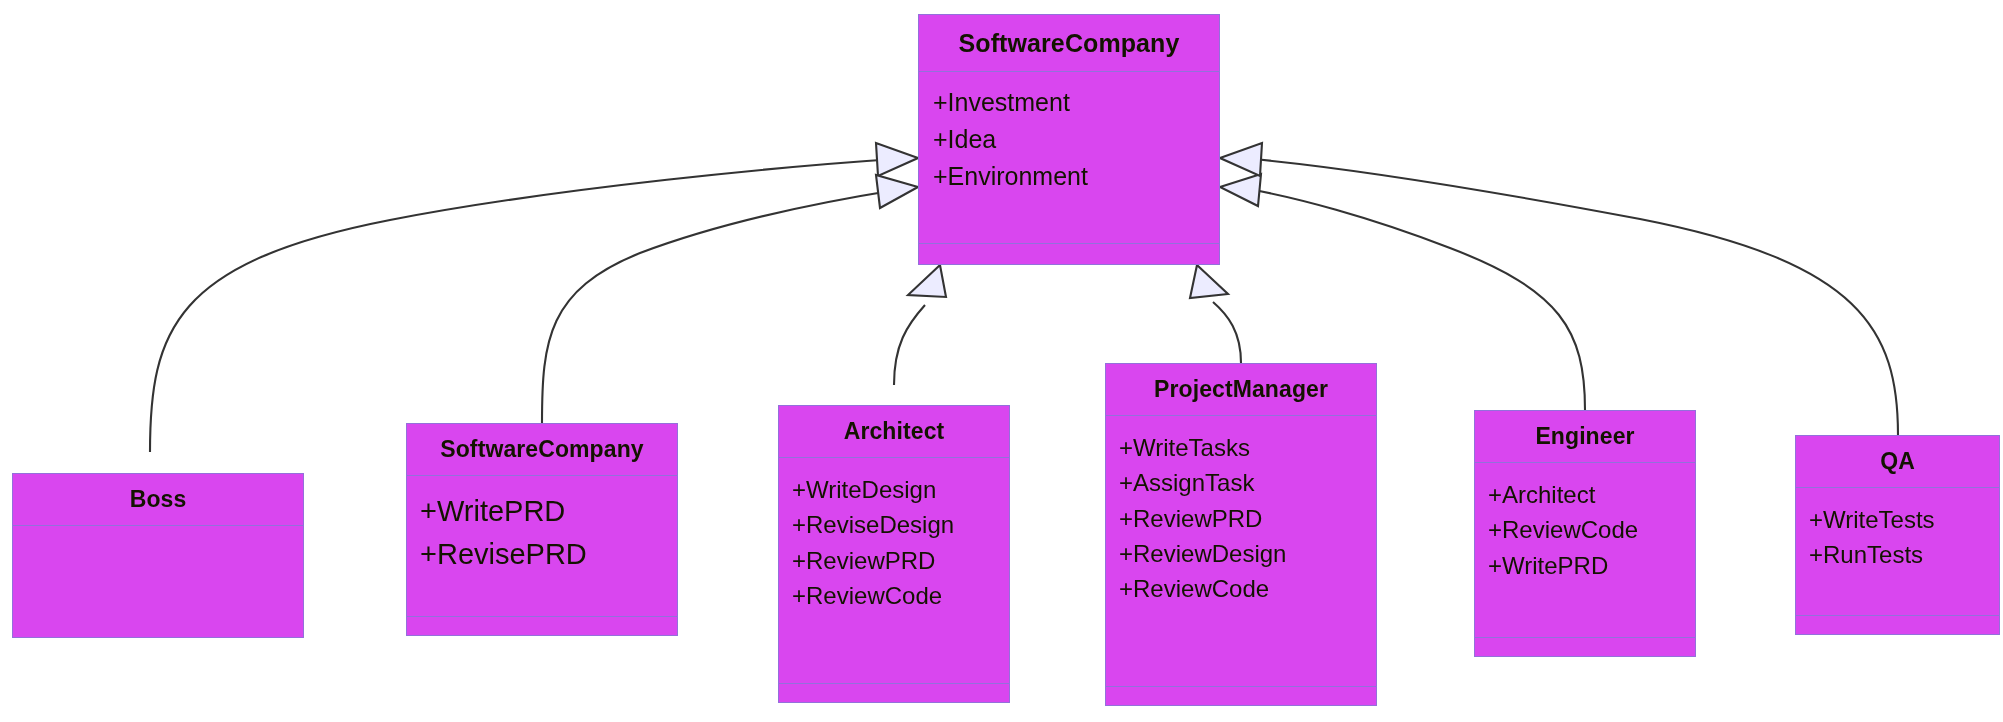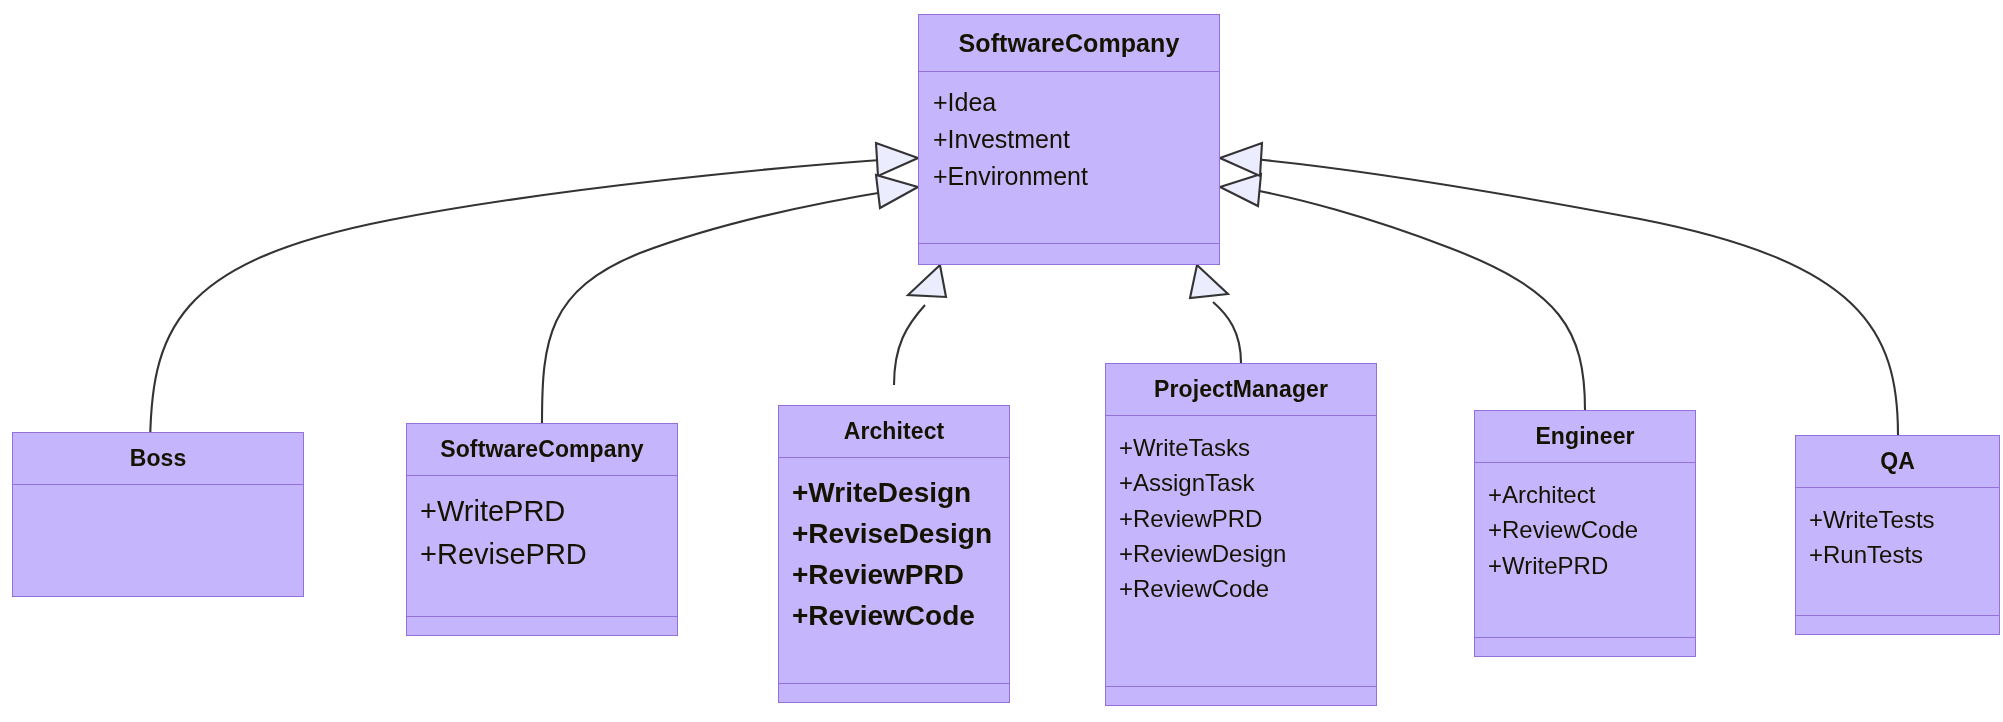--- a/index.html
+++ b/index.html
@@ -19,21 +19,21 @@
     position: absolute;
     left: 0;
     top: 0;
     width: 2003px;
     height: 722px;
     pointer-events: none;
   }
   .uml-class {
     position: absolute;
     box-sizing: border-box;
-    background: #c4b5fd;
+    background: #d946ef;
     border: 1.6px solid #9370DB;
     z-index: 2;
   }
   .uml-title-row {
     box-sizing: border-box;
     border-bottom: 1.6px solid #9370DB;
     text-align: center;
     font-weight: bold;
     color: #131300;
     letter-spacing: 0.1px;
@@ -92,28 +92,28 @@
       <path d="M 1898 435 C 1898 330 1860 262 1640 219 C 1470 187 1345 167 1242 158" fill="none" stroke="#333333" stroke-width="2.1"></path>
       <polygon points="1220,158 1262,143 1260,176" fill="#ECECFF" stroke="#333333" stroke-width="2.1" stroke-linejoin="miter"></polygon>
     </g>
   </svg>
 
   <div class="uml-class" style="left:918px; top:14px; width:302px; height:251px;">
     <div class="uml-title-row" style="height:57px; font-size:25px;">
       <span>SoftwareCompany</span>
     </div>
     <div class="uml-members" style="height:172px; font-size:25px; padding-top:12px; padding-left:14px;">
+      <div class="uml-member">+Investment</div>
       <div class="uml-member">+Idea</div>
-      <div class="uml-member">+Investment</div>
       <div class="uml-member">+Environment</div>
     </div>
     <div class="uml-methods" style="height:20px;"></div>
   </div>
 
-  <div class="uml-class" style="left:12px; top:432px; width:292px; height:165px;">
+  <div class="uml-class" style="left:12px; top:473px; width:292px; height:165px;">
     <div class="uml-title-row" style="height:52px; font-size:23px;">
       <span>Boss</span>
     </div>
     <div class="uml-methods" style="height:18px;"></div>
   </div>
 
   <div class="uml-class" style="left:406px; top:423px; width:272px; height:213px;">
     <div class="uml-title-row" style="height:52px; font-size:23px;">
       <span>SoftwareCompany</span>
     </div>
@@ -121,21 +121,21 @@
       <div class="uml-member">+WritePRD</div>
       <div class="uml-member">+RevisePRD</div>
     </div>
     <div class="uml-methods" style="height:18px;"></div>
   </div>
 
   <div class="uml-class" style="left:778px; top:405px; width:232px; height:298px;">
     <div class="uml-title-row" style="height:52px; font-size:23px;">
       <span>Architect</span>
     </div>
-    <div class="uml-members" style="height:226px; font-size:28px; padding-top:14px; padding-left:13px;font-weight:bold;">
+    <div class="uml-members" style="height:226px; font-size:24px; padding-top:14px; padding-left:13px;">
       <div class="uml-member">+WriteDesign</div>
       <div class="uml-member">+ReviseDesign</div>
       <div class="uml-member">+ReviewPRD</div>
       <div class="uml-member">+ReviewCode</div>
     </div>
     <div class="uml-methods" style="height:18px;"></div>
   </div>
 
   <div class="uml-class" style="left:1105px; top:363px; width:272px; height:343px;">
     <div class="uml-title-row" style="height:52px; font-size:23px;">

